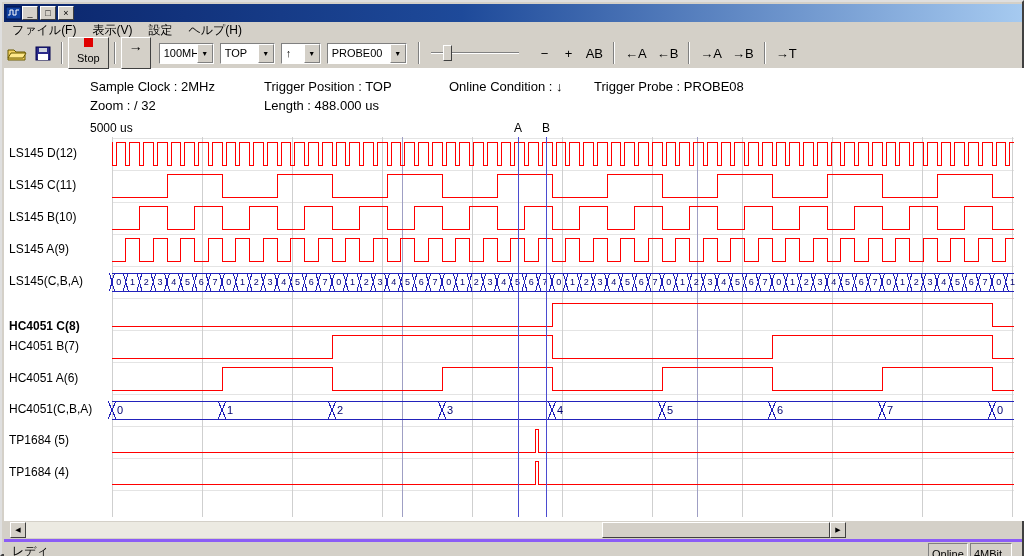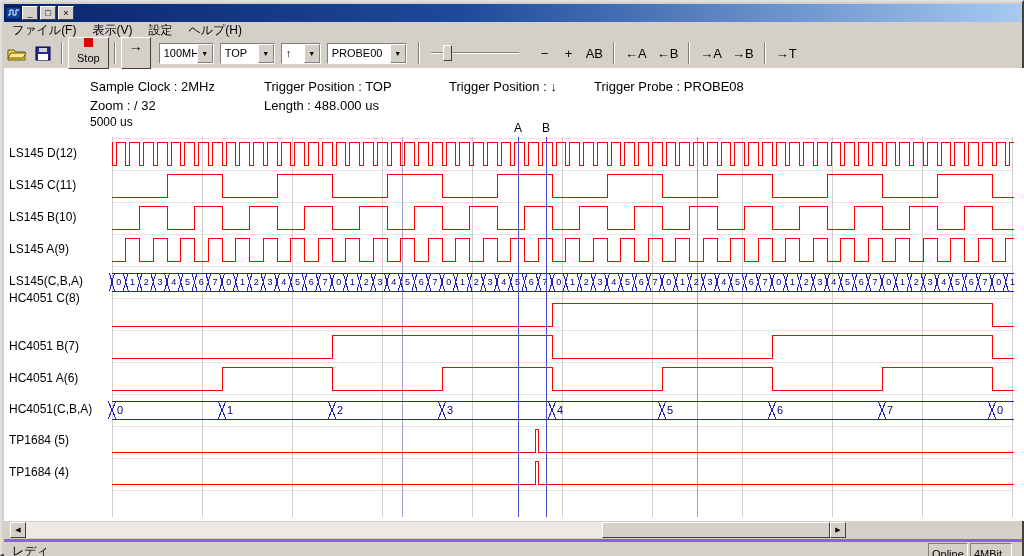--- a/index.html
+++ b/index.html
@@ -57,21 +57,21 @@
   
   .client { position:absolute; left:2px; top:66px; width:1020px; height:453px;
     background:#fff; z-index:1; }
   .info { position:absolute; font-size:13px; color:#000; white-space:nowrap; }
   .i-sc  { left:86px;  top:11px; }
   .i-tp  { left:260px; top:11px; }
   .i-tc  { left:445px; top:11px; }
   .i-pr  { left:590px; top:11px; }
   .i-zm  { left:86px;  top:30px; }
   .i-len { left:260px; top:30px; }
-  .i-div { left:86px;  top:47px; font-size:12px; }
+  .i-div { left:86px;  top:53px; font-size:12px; }
   #plot-svg { position:absolute; left:0; top:0; z-index:3; pointer-events:none; }
   #chan-labels { position:absolute; inset:0; z-index:4; pointer-events:none; }
   .chan-label { position:absolute; left:7px; font-size:12px; color:#000; white-space:nowrap; }
 
   
   .scroll-strip { position:absolute; left:2px; top:519px; width:1018px; height:18px;
     background:#d4d0c8; z-index:10; }
   .scrollbar { position:absolute; left:6px; top:1px; width:836px; height:16px;
     background:#eceae2; }
   .sb-btn { position:absolute; top:0; width:16px; height:16px; background:#d4d0c8;
@@ -174,34 +174,34 @@
     <span class="tb-sep"></span>
     <button class="tb-flat">→A</button>
     <button class="tb-flat">→B</button>
     <span class="tb-sep"></span>
     <button class="tb-flat">→T</button>
   </div>
 
   <div class="client">
     <div class="info i-sc">Sample Clock : 2MHz</div>
     <div class="info i-tp">Trigger Position : TOP</div>
-    <div class="info i-tc">Trigger Position : ↓</div>
+    <div class="info i-tc">Online Condition : ↓</div>
     <div class="info i-pr">Trigger Probe : PROBE08</div>
     <div class="info i-zm">Zoom : /  32</div>
     <div class="info i-len">Length : 488.000 us</div>
     <div class="info i-div">5000 us</div>
   </div>
 
   <div id="chan-labels">
       <div class="chan-label" style="top: 144px;">LS145 D(12)</div>
       <div class="chan-label" style="top: 176px;">LS145 C(11)</div>
       <div class="chan-label" style="top: 208px;">LS145 B(10)</div>
       <div class="chan-label" style="top: 240px;">LS145 A(9)</div>
       <div class="chan-label" style="top: 272px;">LS145(C,B,A)</div>
-      <div class="chan-label" style="top: 289px;">HC4051 C(8)</div>
+      <div class="chan-label" style="top: 317px; font-weight: bold;">HC4051 C(8)</div>
       <div class="chan-label" style="top: 337px;">HC4051 B(7)</div>
       <div class="chan-label" style="top: 369px;">HC4051 A(6)</div>
       <div class="chan-label" style="top: 400px;">HC4051(C,B,A)</div>
       <div class="chan-label" style="top: 431px;">TP1684 (5)</div>
       <div class="chan-label" style="top: 463px;">TP1684 (4)</div>
     </div>
 
   <svg id="plot-svg" width="1024" height="556" viewBox="0 0 1024 556" shape-rendering="crispEdges">
       <g>
         <line x1="110" y1="136" x2="1012" y2="136" stroke="#e4e4e4" stroke-width="1"></line>

